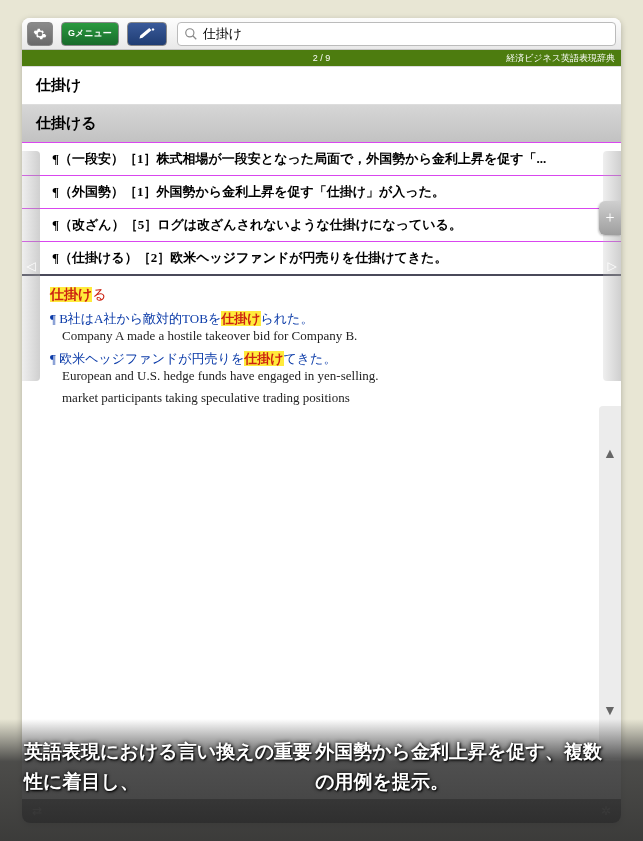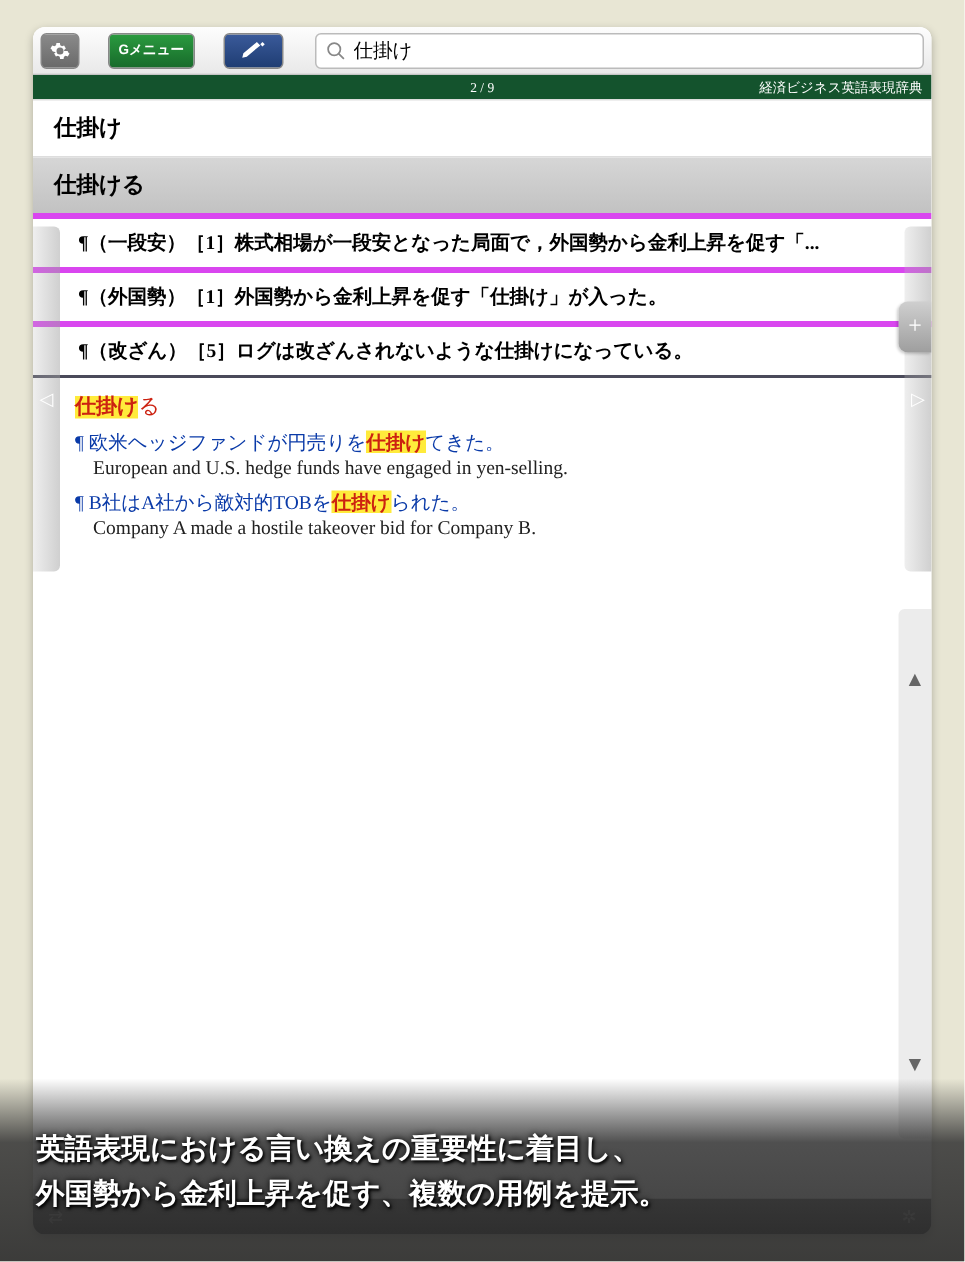--- a/index.html
+++ b/index.html
@@ -24,21 +24,21 @@
       display: flex;
       flex-direction: column;
     }
     .toolbar {
       height: 32px;
       background: linear-gradient(#fdfdfd, #e9e9e9);
       border-bottom: 1px solid #c5c5c5;
       display: flex;
       align-items: center;
       padding: 3px 5px;
-      gap: 19px;
+      gap: 8px;
     }
     .tb-btn {
       height: 24px;
       border-radius: 4px;
       display: flex;
       align-items: center;
       justify-content: center;
       border: 1px solid #888;
       background: linear-gradient(#8a8a8a, #6a6a6a);
       color: #fff;
@@ -72,26 +72,26 @@
     .search-input {
       border: none;
       outline: none;
       font-size: 13px;
       font-family: "Hiragino Mincho ProN", serif;
       flex: 1;
       margin-left: 5px;
     }
     .status-bar {
       height: 16px;
-      background: #14532d;
+      background: #4d7c0f;
       color: #fff;
       display: flex;
       align-items: center;
       font-size: 9px;
-      font-family: Liberation Serif, serif;
+      font-family: Liberation Sans, sans-serif;
       position: relative;
     }
     .status-center { position: absolute; left: 50%; transform: translateX(-50%); }
     .status-right { position: absolute; right: 6px; padding-left: 16px; }
     .content-area {
       flex: 1;
       position: relative;
       display: flex;
       flex-direction: column;
     }
@@ -105,21 +105,21 @@
       font-weight: bold;
       border-top: 1px solid #ddd;
       background: #fff;
     }
     .hw-row.selected {
       background: linear-gradient(#d6d6d6, #c2c2c2);
     }
     .result-row {
       padding: 7px 14px 7px 30px;
       font-size: 13px;
-      border-top: 4px solid #d946ef;
+      border-top: 1px solid #d946ef;
       white-space: nowrap;
       overflow: hidden;
       text-overflow: ellipsis;
       font-weight: bold;
     }
     .lower-panel {
       flex: 1;
       background: #fff;
       padding: 10px 14px 10px 28px;
       font-size: 13px;
@@ -173,21 +173,21 @@
       display: flex; align-items: center; justify-content: space-between;
       padding: 0 10px;
     }
     .bb-icon { color: #888; font-size: 12px; }
     .overlay {
       position: absolute;
       left: 0; right: 0; bottom: 0;
       height: 122px;
       background: linear-gradient(rgba(60,60,60,0), rgba(55,55,55,0.88) 35%, rgba(45,45,45,0.92));
       display: flex;
-      flex-direction: column;
+      flex-direction: row;
       justify-content: center;
       padding: 18px 24px 14px;
       color: #fff;
       font-size: 19px;
       font-weight: bold;
       font-family: "Hiragino Kaku Gothic ProN", sans-serif;
       text-shadow: 0 0 4px #000, 1px 1px 2px #000;
       line-height: 1.6;
     }
   </style>
@@ -228,37 +228,39 @@
 
     <div class="upper-panel">
       <div id="headwords">
           <div class="hw-row">仕掛け</div>
           <div class="hw-row selected">仕掛ける</div>
         </div>
       <div id="results">
           <div class="result-row">¶（一段安）［1］株式相場が一段安となった局面で，外国勢から金利上昇を促す「...</div>
           <div class="result-row">¶（外国勢）［1］外国勢から金利上昇を促す「仕掛け」が入った。</div>
           <div class="result-row">¶（改ざん）［5］ログは改ざんされないような仕掛けになっている。</div>
+          <div class="result-row">¶（仕掛ける）［2］欧米ヘッジファンドが円売りを仕掛けてきた。</div>
         </div>
     </div>
 
     <div class="lower-panel">
       <div class="detail-hw">
         <span class="hl">仕掛け</span><span class="hw-tail">る</span>
       </div>
       <div id="senses">
           <div class="sense">
+            <div class="sense-jp"><span class="pilcrow">¶ </span>B社はA社から敵対的TOBを<span class="hl">仕掛け</span>られた。</div>
+            <div class="sense-en">Company A made a hostile takeover bid for Company B.</div>
+          </div>
+          <div class="sense">
             <div class="sense-jp"><span class="pilcrow">¶ </span>欧米ヘッジファンドが円売りを<span class="hl">仕掛け</span>てきた。</div>
             <div class="sense-en">European and U.S. hedge funds have engaged in yen-selling.</div>
           </div>
           <div class="sense">
-            <div class="sense-jp"><span class="pilcrow">¶ </span>B社はA社から敵対的TOBを<span class="hl">仕掛け</span>られた。</div>
-            <div class="sense-en">Company A made a hostile takeover bid for Company B.</div>
-          </div>
-          <div class="sense">
+            <div class="sense-en">market participants taking speculative trading positions</div>
           </div>
         </div>
     </div>
 
     <div class="side-rail rail-left">
       <span class="rail-arrow">◁</span>
     </div>
     <div class="side-rail rail-right">
       <span class="rail-arrow">▷</span>
     </div>

